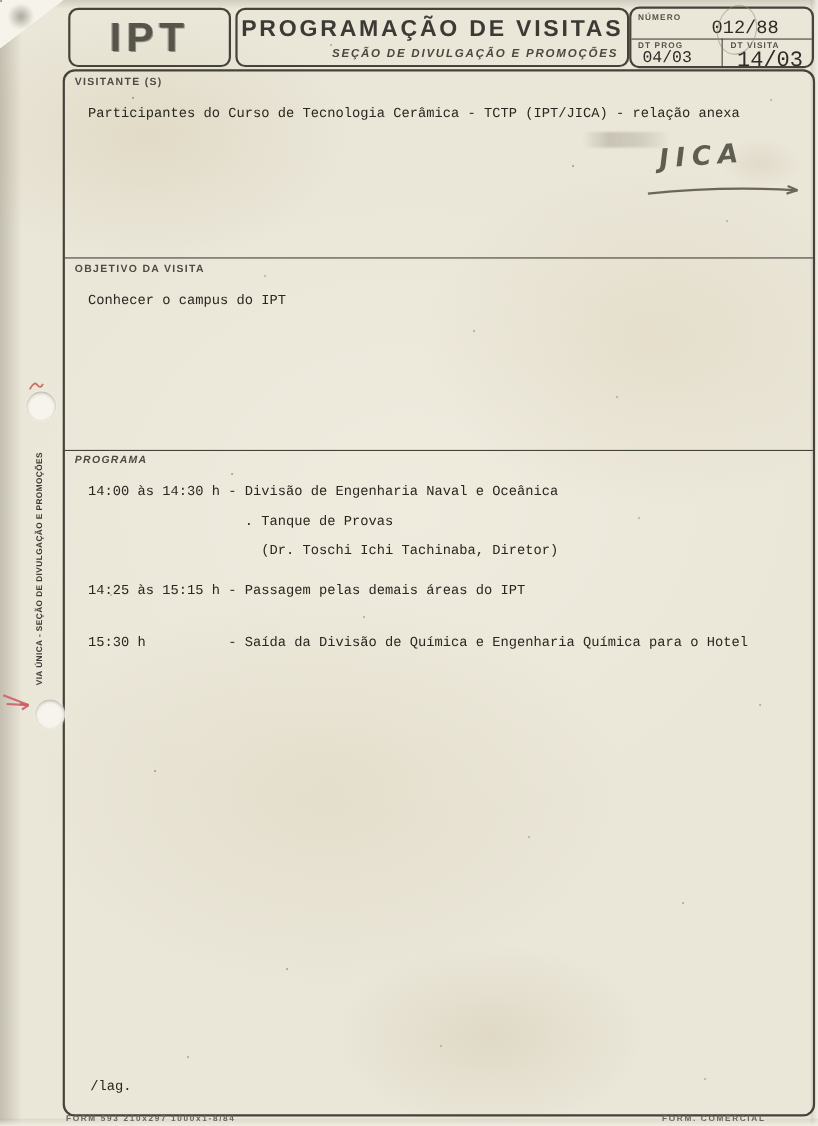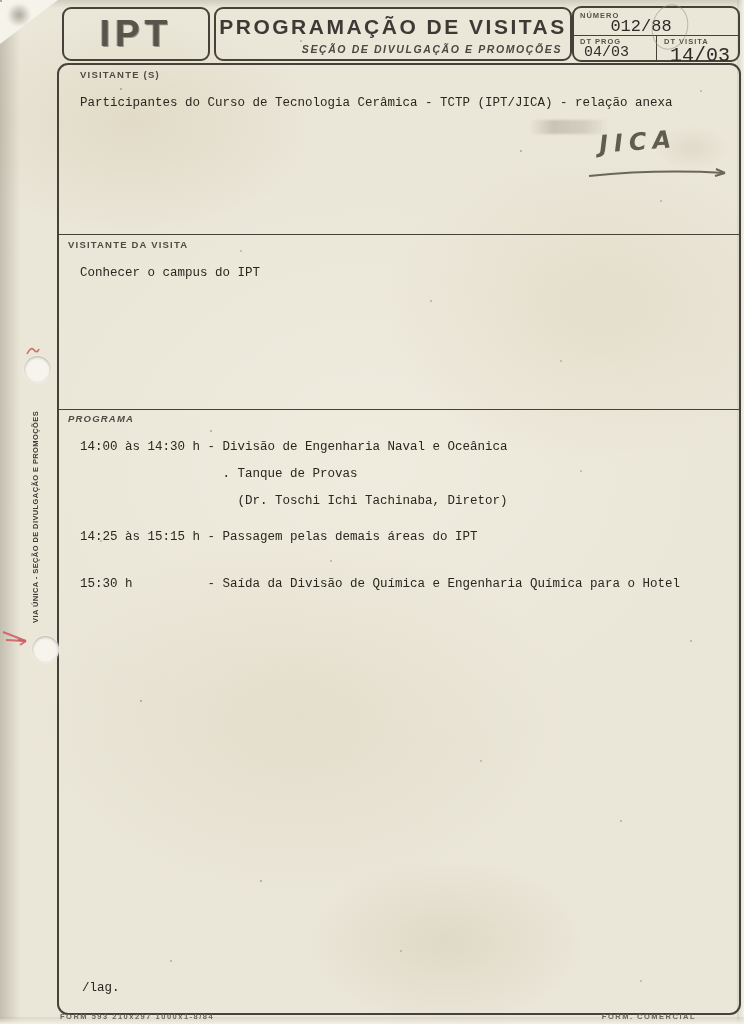--- a/index.html
+++ b/index.html
@@ -33,37 +33,37 @@
   .logo-text{font-weight:900;font-size:37px;letter-spacing:5px;color:#57544c;
     text-shadow:1px 1px 0 rgba(70,66,58,.5), -1px 0 0 rgba(70,66,58,.35);}
   .title-box{left:214px;top:7px;width:354px;height:50px;}
   .title-main{position:absolute;left:0;right:0;top:6px;text-align:center;
     font-weight:900;font-size:21px;letter-spacing:2.5px;color:#3c3a34;}
   .title-sub{position:absolute;right:8px;bottom:4px;font-size:10.5px;letter-spacing:1.6px;
     font-style:italic;color:#4b483f;font-weight:bold;}
   .numero-box{left:572px;top:6px;width:164px;height:52px;}
   .small-label{font-size:7.5px;letter-spacing:1px;color:#55524a;font-weight:bold;}
   .numero-label{position:absolute;left:6px;top:3px;}
-  .numero-value{position:absolute;left:0;right:30px;top:9px;text-align:center;
+  .numero-value{position:absolute;left:0;right:30px;top:9px;text-align:right;
     font-family:"Liberation Mono","DejaVu Sans Mono",monospace;font-size:17px;color:#2e2c28;}
   .numero-divider{position:absolute;left:0;right:0;top:27px;border-top:1.6px solid #45423a;}
   .numero-vdivider{position:absolute;left:82px;top:27px;bottom:0;border-left:1.6px solid #45423a;}
   .dtprog-label{position:absolute;left:6px;top:29px;}
   .dtprog-value{position:absolute;left:10px;top:36px;font-family:"Liberation Mono","DejaVu Sans Mono",monospace;font-size:15px;}
   .dtvisita-label{position:absolute;left:90px;top:29px;}
   .dtvisita-value{position:absolute;left:96px;top:36px;font-family:"Liberation Mono","DejaVu Sans Mono",monospace;font-size:20px;}
   .pencil-circle{position:absolute;left:652px;top:4px;width:34px;height:44px;border:1.4px solid rgba(150,142,122,.55);
     border-radius:50%;transform:rotate(14deg);}
 
   
   .main-box{position:absolute;left:57px;top:63px;width:680px;height:948px;
     border:2px solid #45423a;border-radius:11px;}
   .section-label{position:absolute;left:9px;font-size:9.5px;letter-spacing:1.2px;color:#4e4b43;font-weight:bold;}
   .typed{font-family:"Liberation Mono","DejaVu Sans Mono",monospace;font-size:12.5px;color:#29271f;white-space:pre;}
-  .visitante-label{top:4px;margin-left:12px;}
+  .visitante-label{top:4px;}
   .visitante-text{position:absolute;left:21px;top:31px;}
   .divider{position:absolute;left:0;right:0;border-top:1.8px solid #45423a;}
   .divider-1{top:169px;}
   .objetivo-label{top:174px;}
   .objetivo-text{position:absolute;left:21px;top:201px;}
   .divider-2{top:344px;}
   .programa-label{top:348px;font-style:italic;}
   .prog-line-0{position:absolute;left:21px;top:375px;}
   .prog-line-1{position:absolute;left:21px;top:402px;}
   .prog-line-2{position:absolute;left:21px;top:429px;}
@@ -147,21 +147,21 @@
 
     <div class="eraser-smudge"></div>
     <div class="ghost-stamp"></div>
     <div class="jica-note">JICA</div>
     <svg class="jica-underline" width="156" height="20" viewBox="0 0 156 20">
       <path d="M2,13 Q70,6 138,10" fill="none" stroke="#6a675a" stroke-width="2"></path>
       <path d="M138,10 l-9,-4 M138,10 l-10,3" fill="none" stroke="#6a675a" stroke-width="2"></path>
     </svg>
 
     <div class="divider divider-1"></div>
-    <span class="section-label objetivo-label">VISITANTE DA VISITA</span>
+    <span class="section-label objetivo-label">OBJETIVO DA VISITA</span>
     <div class="typed objetivo-text">Conhecer o campus do IPT</div>
 
     <div class="divider divider-2"></div>
     <span class="section-label programa-label">PROGRAMA</span>
     <div class="typed prog-line-0">14:00 às 14:30 h - Divisão de Engenharia Naval e Oceânica</div>
     <div class="typed prog-line-1">                   . Tanque de Provas</div>
     <div class="typed prog-line-2">                     (Dr. Toschi Ichi Tachinaba, Diretor)</div>
     <div class="typed prog-line-3">14:25 às 15:15 h - Passagem pelas demais áreas do IPT</div>
     <div class="typed prog-line-4">15:30 h          - Saída da Divisão de Química e Engenharia Química para o Hotel</div>
 

